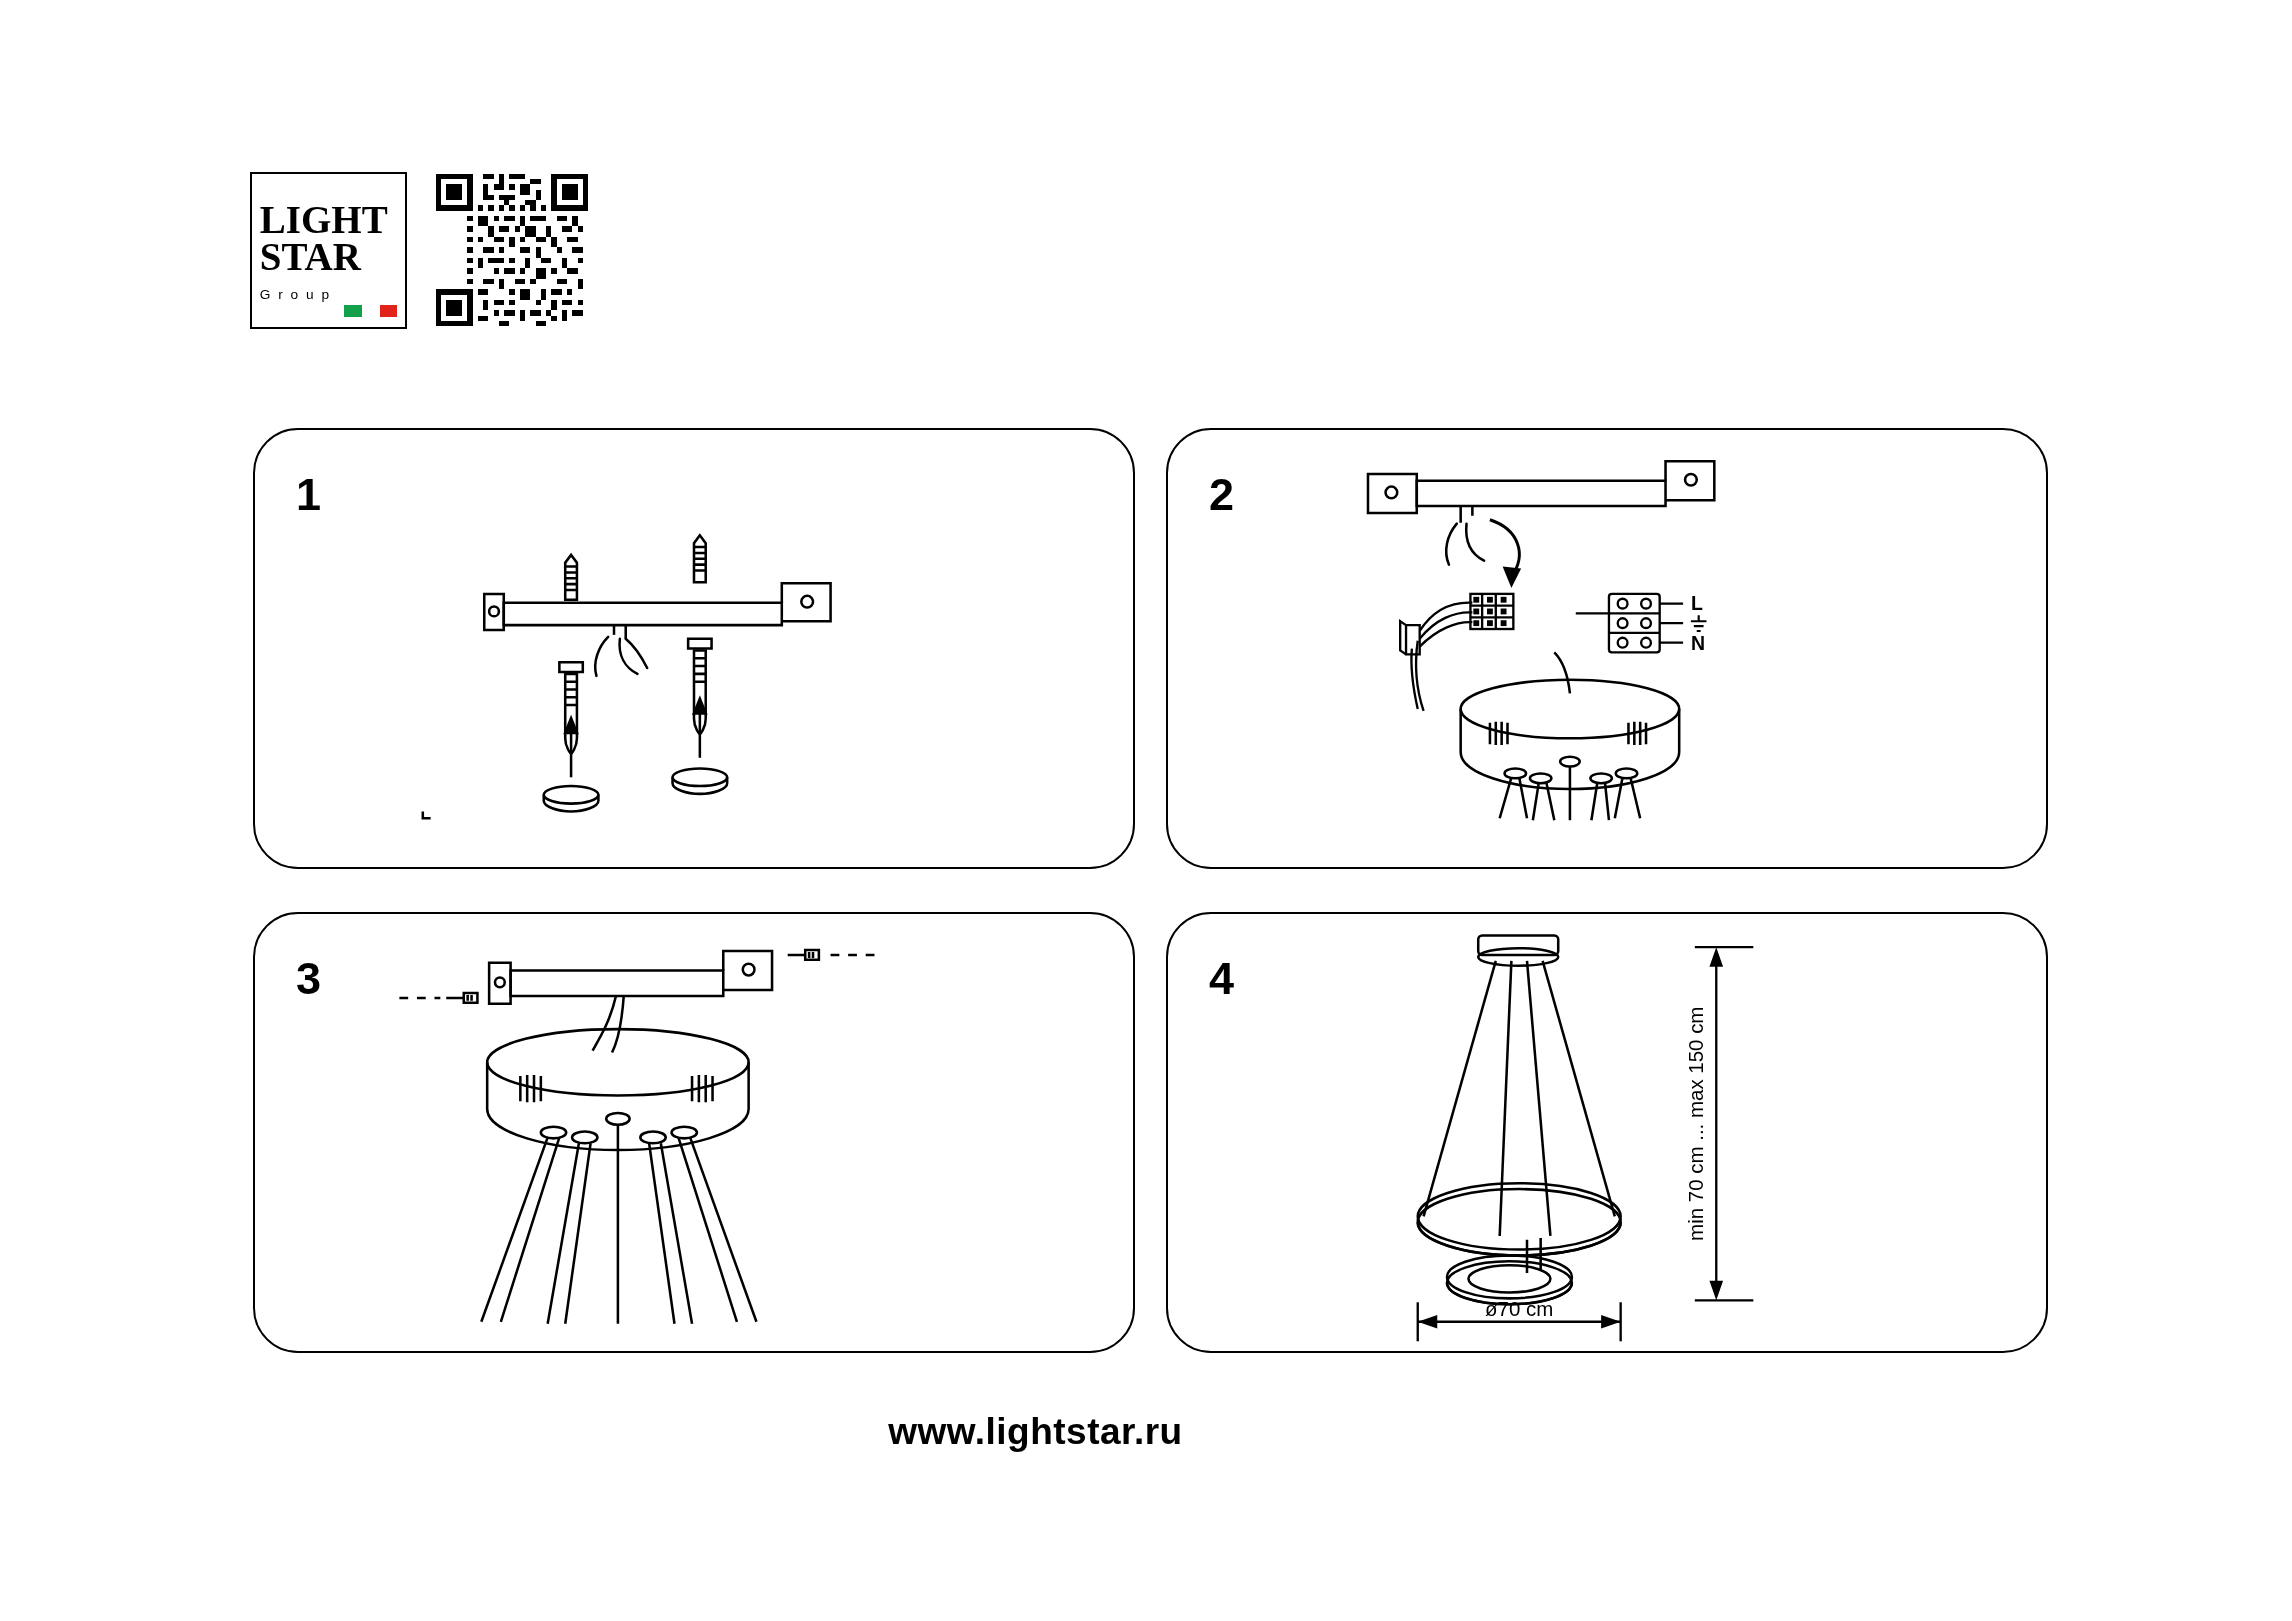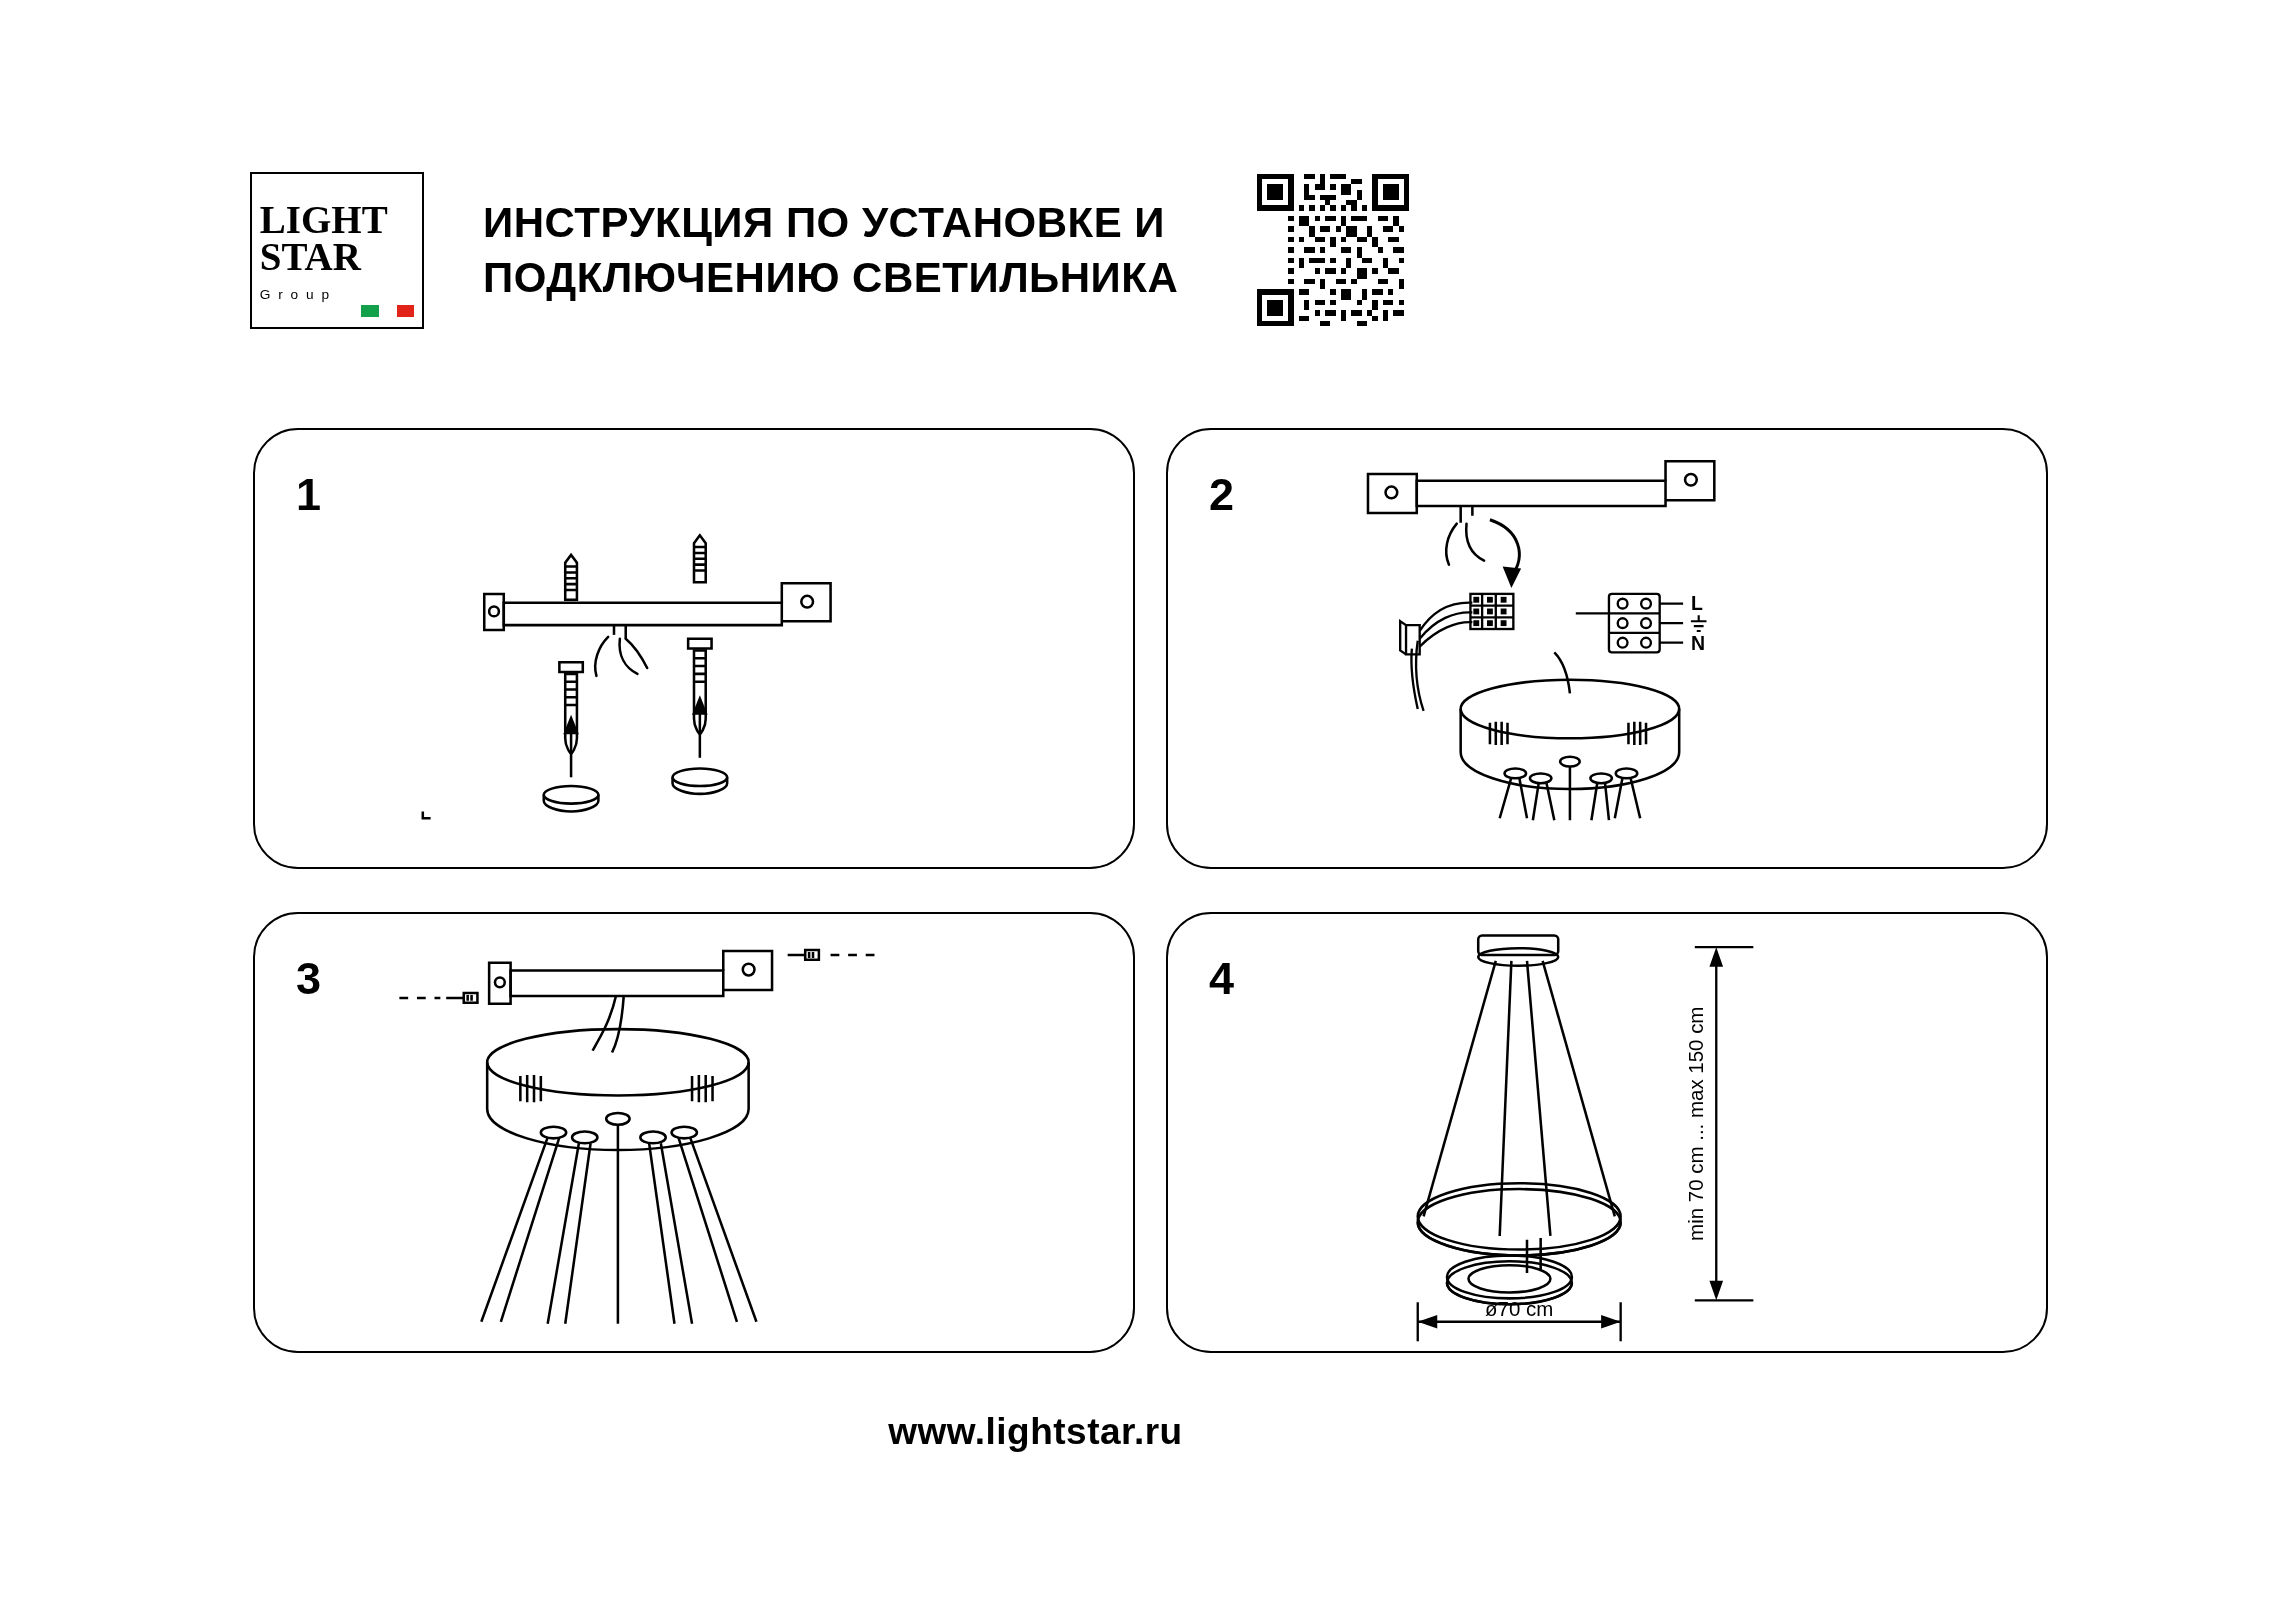--- a/index.html
+++ b/index.html
@@ -21,21 +21,21 @@
     position: absolute;
     left: 250px;
     top: 157px;
     width: 1803px;
     height: 186px;
     display: flex;
     align-items: center;
   }
 
   .logo-box {
-    width: 174px;
+    width: 157px;
     height: 157px;
     border: 2.9px solid #000;
     box-sizing: border-box;
     display: flex;
     flex-direction: column;
     justify-content: center;
     padding: 5.9px 7.8px 3.9px 7.8px;
     position: relative;
     flex: 0 0 auto;
   }
@@ -138,21 +138,20 @@
     <div class="logo-line1">LIGHT</div>
     <div class="logo-line2">STAR</div>
     <div class="logo-line3">G r o u p</div>
     <div class="logo-flag">
       <i style="background:#12a04a"></i>
         <i style="background:#ffffff"></i>
         <i style="background:#e2231a"></i>
     </div>
   </div>
 
-  <div class="header-title">ИНСТРУКЦИЯ ПО УСТАНОВКЕ И ПОДКЛЮЧЕНИЮ СВЕТИЛЬНИКА</div>
 
   <div class="qr">
     <svg viewBox="0 0 29 29" width="152" height="152" shape-rendering="crispEdges" aria-hidden="true">
       <rect width="29" height="29" fill="#fff"></rect>
       <g fill="#000">
 
         <rect x="0" y="0" width="7" height="1"></rect>
           <rect x="0" y="6" width="7" height="1"></rect>
         <rect x="0" y="0" width="1" height="7"></rect>
           <rect x="6" y="0" width="1" height="7"></rect>

